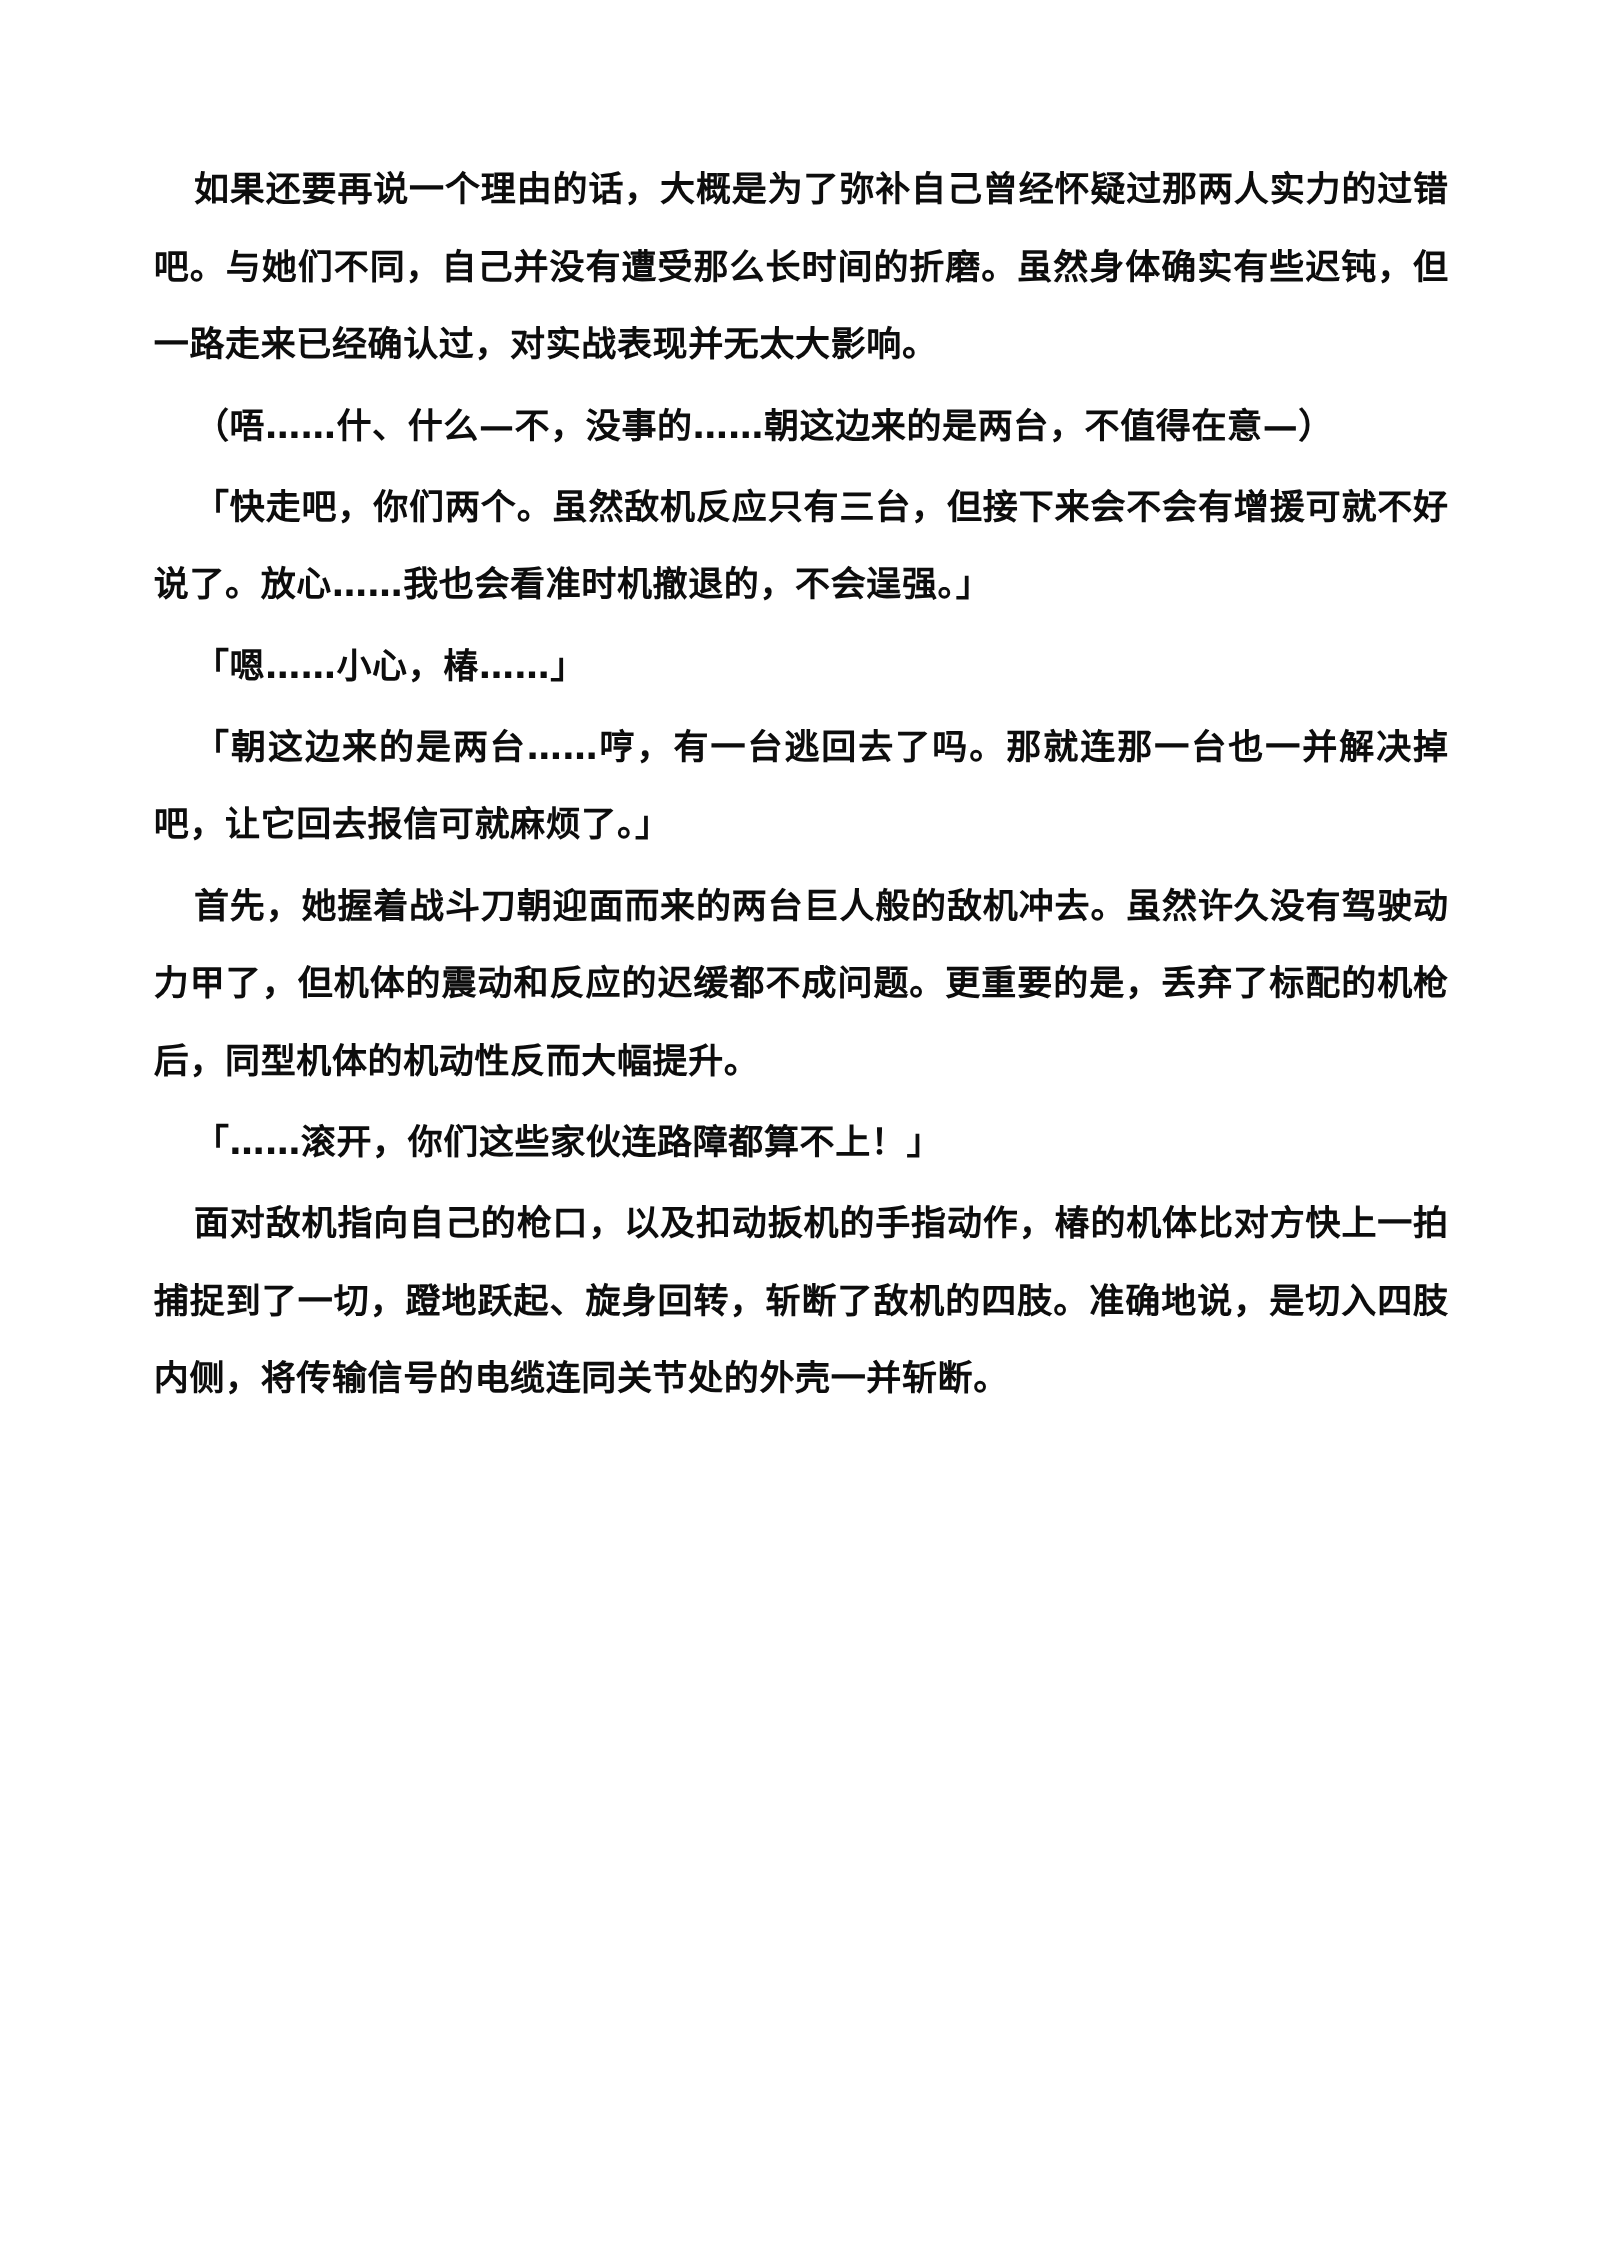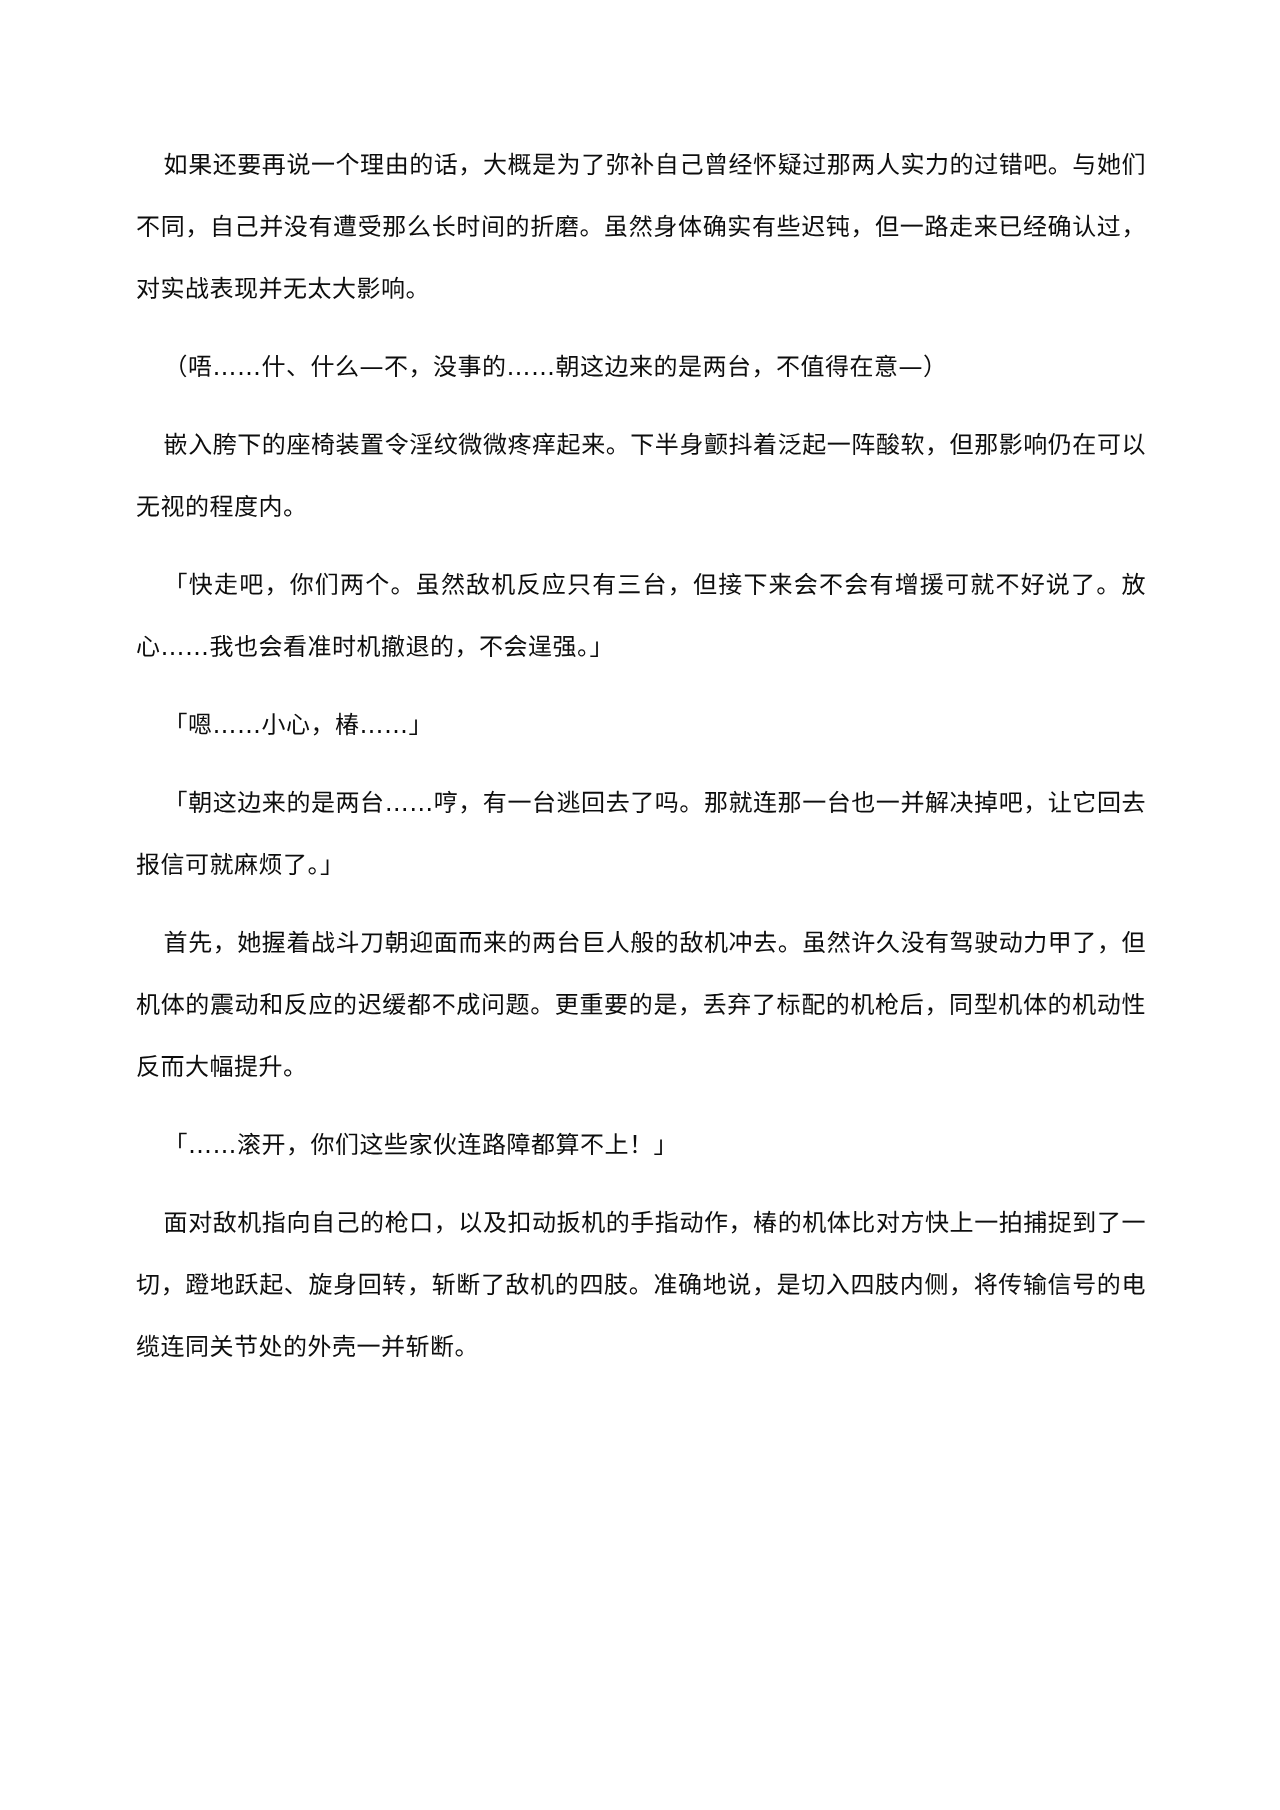--- a/index.html
+++ b/index.html
@@ -17,41 +17,40 @@
     box-sizing: border-box;
     width: 1280px;
     height: 1810px;
     padding: 118px 118px 0 120px;
     background: #ffffff;
   }
   .text-column {
     width: 1042px;
   }
   .para {
-    margin: 16px;
+    margin: 3px;
     padding: 0;
-    font-size: 24px;
+    font-size: 28px;
     line-height: 62px;
     letter-spacing: 0.5px;
-    font-weight: 400;
+    font-weight: 700;
     color: #0d0d0d;
     text-align: justify;
     text-indent: 1.15em;
     word-break: break-all;
     overflow-wrap: anywhere;
   }
 </style>
 </head>
 <body style="color: rgb(13, 13, 13); background: rgb(255, 255, 255);">
 
 <main class="page">
   <article class="text-column" id="text-column">
       <p class="para narration">如果还要再说一个理由的话，大概是为了弥补自己曾经怀疑过那两人实力的过错吧。与她们不同，自己并没有遭受那么长时间的折磨。虽然身体确实有些迟钝，但一路走来已经确认过，对实战表现并无太大影响。</p>
       <p class="para thought">（唔……什、什么—不，没事的……朝这边来的是两台，不值得在意—）</p>
-      <p class="para narration">嵌入胯下的座椅装置令淫纹微微疼痒起来。下半身颤抖着泛起一阵酸软，但那影响仍在可以无视的程度内。</p>
       <p class="para dialogue">「快走吧，你们两个。虽然敌机反应只有三台，但接下来会不会有增援可就不好说了。放心……我也会看准时机撤退的，不会逞强。」</p>
       <p class="para dialogue">「嗯……小心，椿……」</p>
       <p class="para dialogue">「朝这边来的是两台……哼，有一台逃回去了吗。那就连那一台也一并解决掉吧，让它回去报信可就麻烦了。」</p>
       <p class="para narration">首先，她握着战斗刀朝迎面而来的两台巨人般的敌机冲去。虽然许久没有驾驶动力甲了，但机体的震动和反应的迟缓都不成问题。更重要的是，丢弃了标配的机枪后，同型机体的机动性反而大幅提升。</p>
       <p class="para dialogue">「……滚开，你们这些家伙连路障都算不上！」</p>
       <p class="para narration">面对敌机指向自己的枪口，以及扣动扳机的手指动作，椿的机体比对方快上一拍捕捉到了一切，蹬地跃起、旋身回转，斩断了敌机的四肢。准确地说，是切入四肢内侧，将传输信号的电缆连同关节处的外壳一并斩断。</p>
     </article>
 </main>
 
 </body></html>

